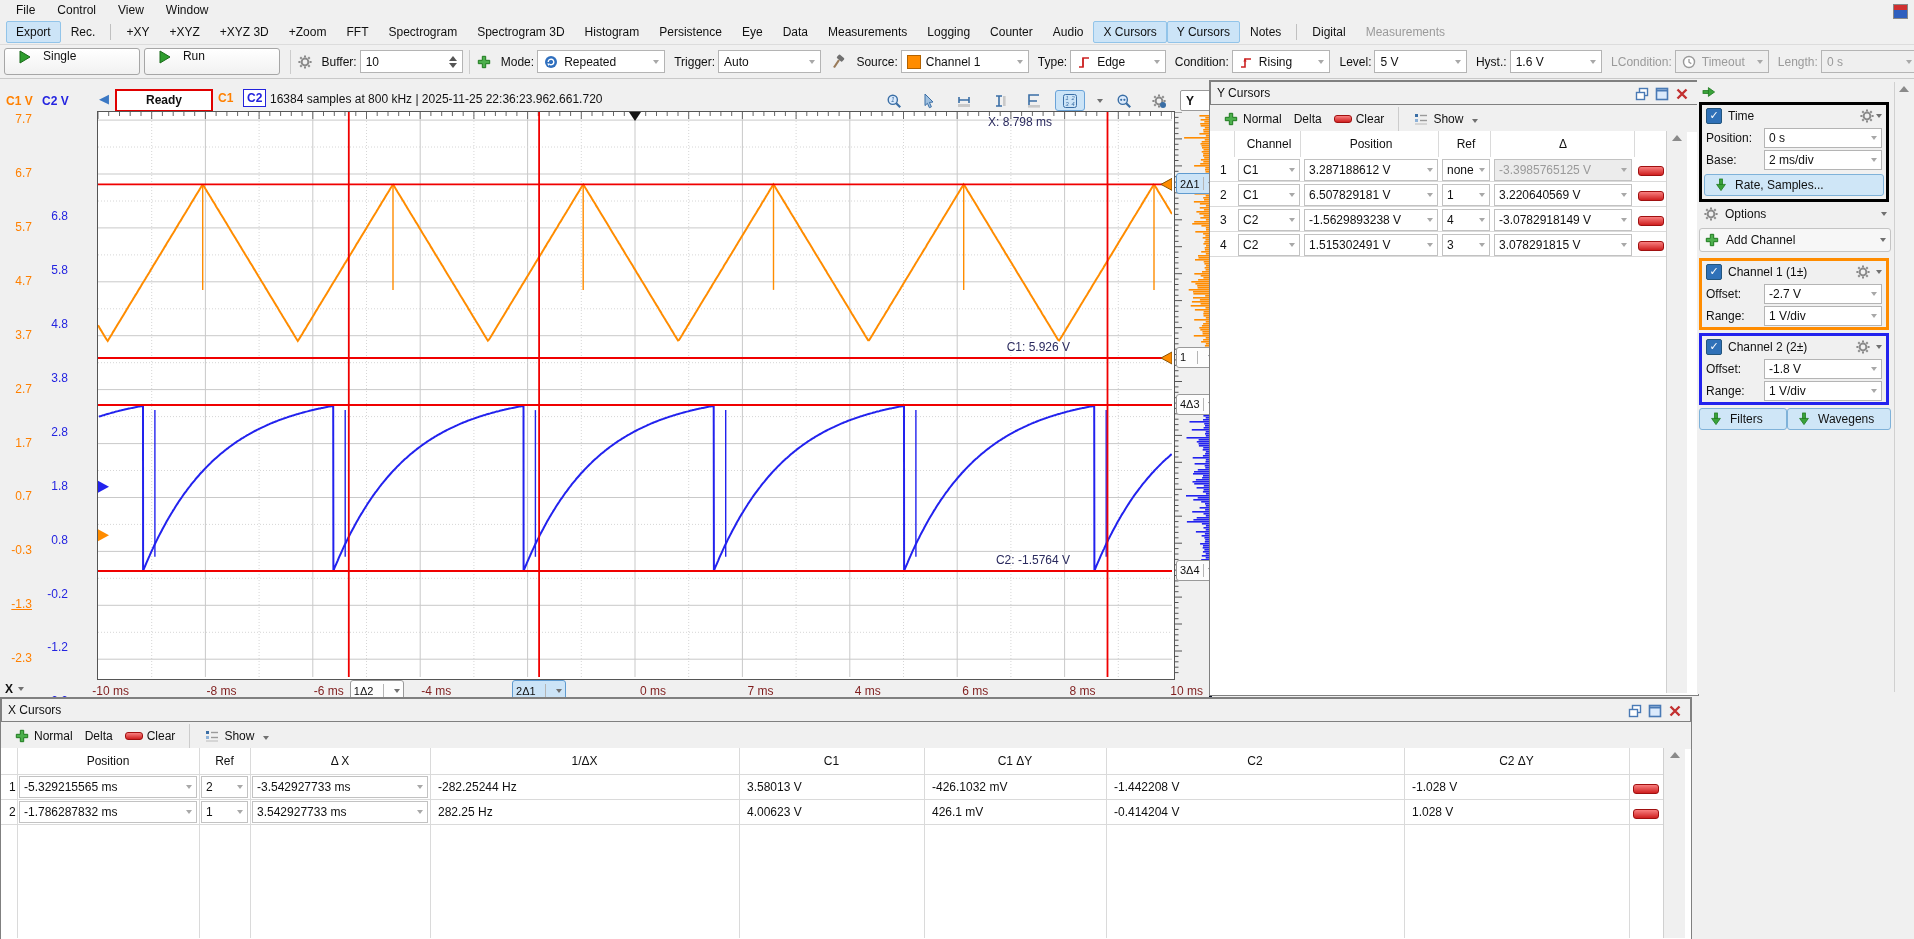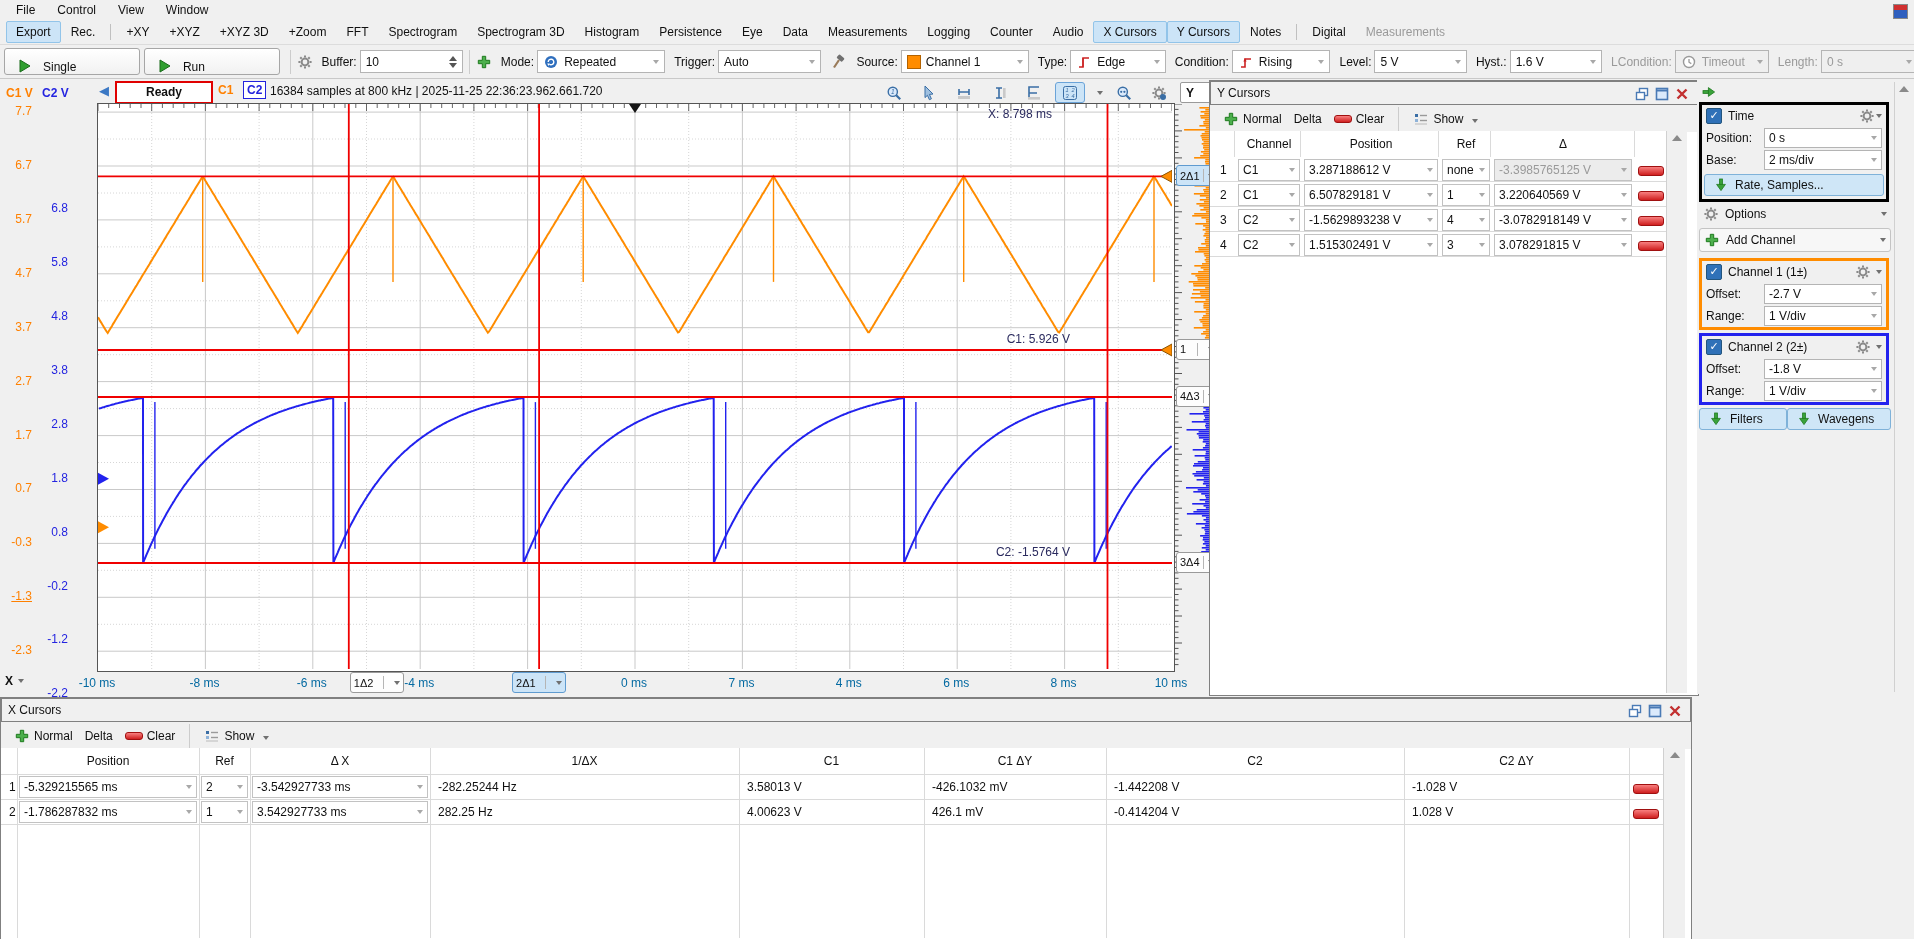--- a/index.html
+++ b/index.html
@@ -10,43 +10,43 @@
   .dim{color:#9a9a9a}
   .b{font-weight:bold}
   
   #menubar{left:0;top:0;width:1914px;height:20px;background:#f0f0f0;display:flex;align-items:center;padding-left:6px;gap:2px}
   .menu-item{padding:2px 10px}
   #tabsbar{left:0;top:20px;width:1914px;height:24px;background:#f0f0f0;border-bottom:1px solid #dcdcdc;display:flex;align-items:center;padding-left:6px}
   .tab{padding:3px 9px;border:1px solid transparent;border-radius:2px;white-space:nowrap}
   .tab-hl{background:#cce4f7;border-color:#92c4e9}
   .tsep{width:1px;height:16px;background:#c0c0c0;margin:0 5px}
   #toolbar{left:0;top:45px;width:1914px;height:33px;background:#f0f0f0;border-bottom:1px solid #c9c9c9;display:flex;align-items:center;padding-left:4px}
-  .tbtn{display:flex;align-items:flex-end;gap:10px;background:linear-gradient(#ffffff,#f1f1f1);border:1px solid #a6a6a6;border-radius:3px;height:25px;width:142px;padding:0 12px;margin-right:4px}
+  .tbtn{display:flex;align-items:flex-start;gap:10px;background:linear-gradient(#ffffff,#f1f1f1);border:1px solid #a6a6a6;border-radius:3px;height:25px;width:142px;padding:0 12px;margin-right:4px}
   .lbl{margin:0 3px 0 9px;white-space:nowrap}
   .dd{display:flex;align-items:center;justify-content:space-between;background:#fff;border:1px solid #b4b4b4;height:21px;padding:0 5px;white-space:nowrap}
   .dd.disabled{background:#efefef;color:#9a9a9a}
   .chv{display:inline-block;width:0;height:0;border-left:3.5px solid transparent;border-right:3.5px solid transparent;border-top:4.5px solid #707070;margin-left:5px;flex:0 0 auto}
   .chv.light{border-top-color:#a8a8a8}
   .vsep{width:1px;height:24px;background:#cccccc;margin:0 6px}
   .ic{display:inline-flex;width:16px;height:16px;flex:0 0 auto}
   .ic svg{width:100%;height:100%}
   .spin{display:flex;flex-direction:column;justify-content:center;gap:2px;margin-left:4px}
   .spin i{width:0;height:0;border-left:4px solid transparent;border-right:4px solid transparent}
   .spin .up{border-bottom:5px solid #555}
   .spin .dn{border-top:5px solid #555}
   
-  #scope-dock{left:0;top:80px;width:1209px;height:614px;background:#f0f0f0;border-right:3px solid #0f172a}
+  #scope-dock{left:0;top:88px;width:1209px;height:614px;background:#f0f0f0;border-right:3px solid #0f172a}
   #ready-box{left:115px;top:1px;width:94px;height:19px;border:2px solid #e00000;background:#fff;text-align:center;font-weight:bold;line-height:18px}
   #c1-badge{left:218px;top:3px;color:#ff8000;font-weight:bold}
   #c2-badge{left:243px;top:1px;color:#2222dd;font-weight:bold;border:1px solid #2222dd;padding:1px 3px;background:#fff}
   #acq-info{left:270px;top:4px;color:#111;white-space:nowrap}
   #plot-border{left:97px;top:23px;width:1076px;height:567px;border:1px solid #555;background:#fff}
   .ytick{width:30px;text-align:right;position:absolute}
   .c1col{color:#ff8000}.c2col{color:#2424e0}
-  .xtick{position:absolute;width:64px;text-align:center;color:#0369a1}
+  .xtick{position:absolute;width:64px;text-align:right;color:#7f1d1d}
   .live-label{position:absolute;color:#2a2a5e;white-space:nowrap}
   .mkbox{position:absolute;display:flex;align-items:center;justify-content:space-between;background:#fdfdfd;border:1px solid #9a9a9a;border-radius:3px;padding:0 3px;height:19px;font-size:11px}
   .mkbox.sel{background:#cce4f7;border-color:#5f9bd0}
   .mkbox .divl{width:1px;height:13px;background:#b5b5b5;margin:0 2px}
   .panel-title{height:22px;border:1px solid #808080;background:#f0f0f0;display:flex;align-items:center;padding:0 6px}
   .wbtns{margin-left:auto;display:flex;align-items:center;gap:3px}
   .wbtn{width:17px;height:15px;display:inline-flex}
   .ptoolbar{height:27px;display:flex;align-items:center;padding:0 9px;gap:4px;background:#f0f0f0}
   .tlink{display:flex;align-items:center;gap:4px;padding:2px 4px}
   .field{position:absolute;display:flex;align-items:center;justify-content:space-between;background:#fff;border:1px solid #c2c2c2;height:20px;padding:0 4px;white-space:nowrap;overflow:hidden}

